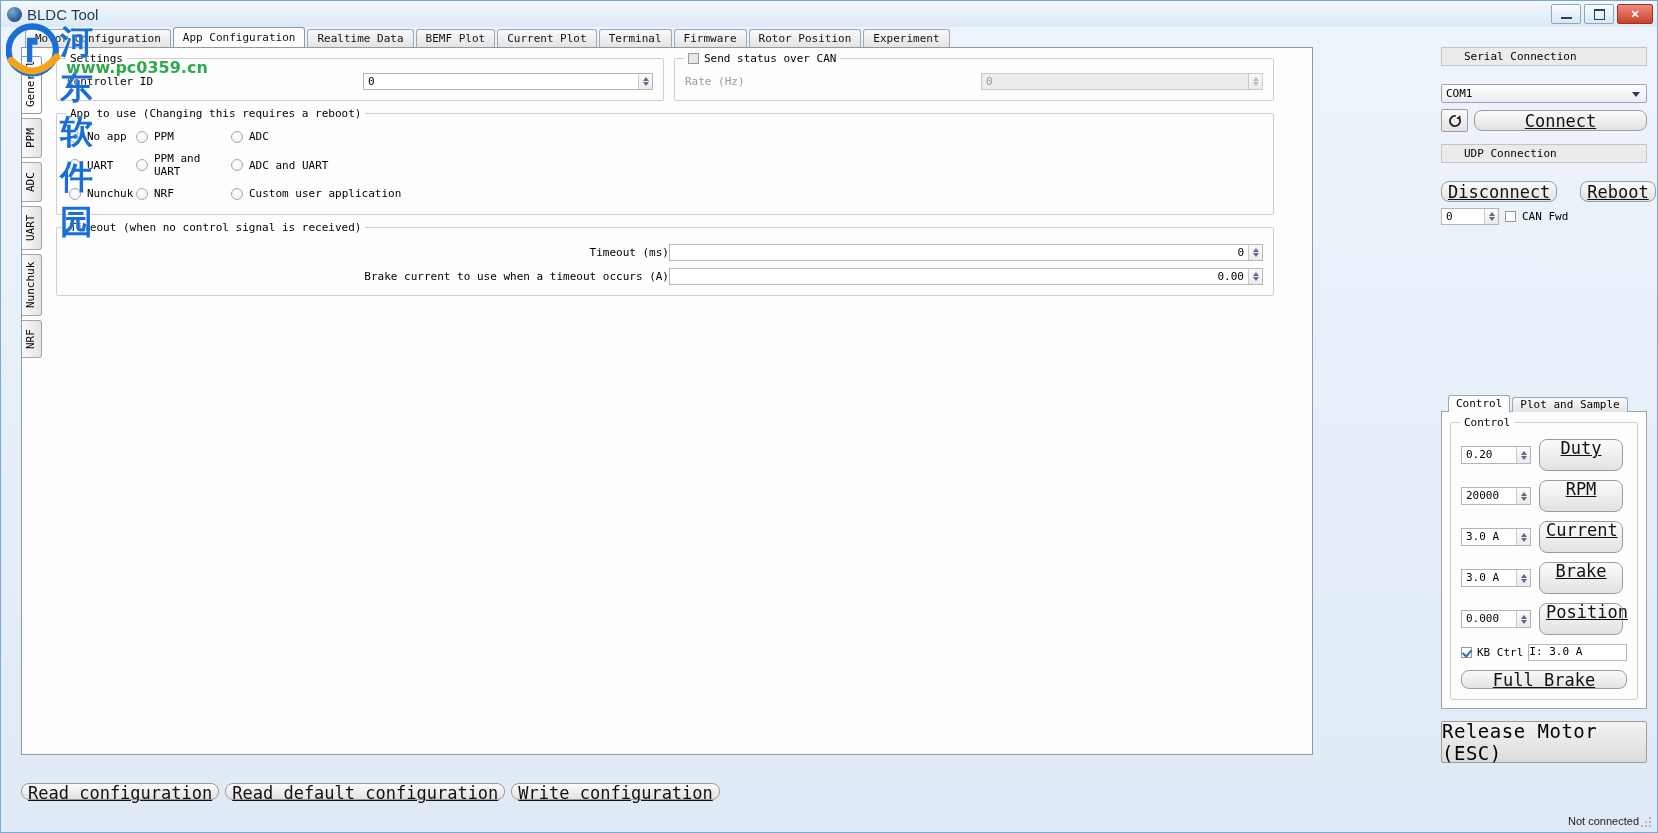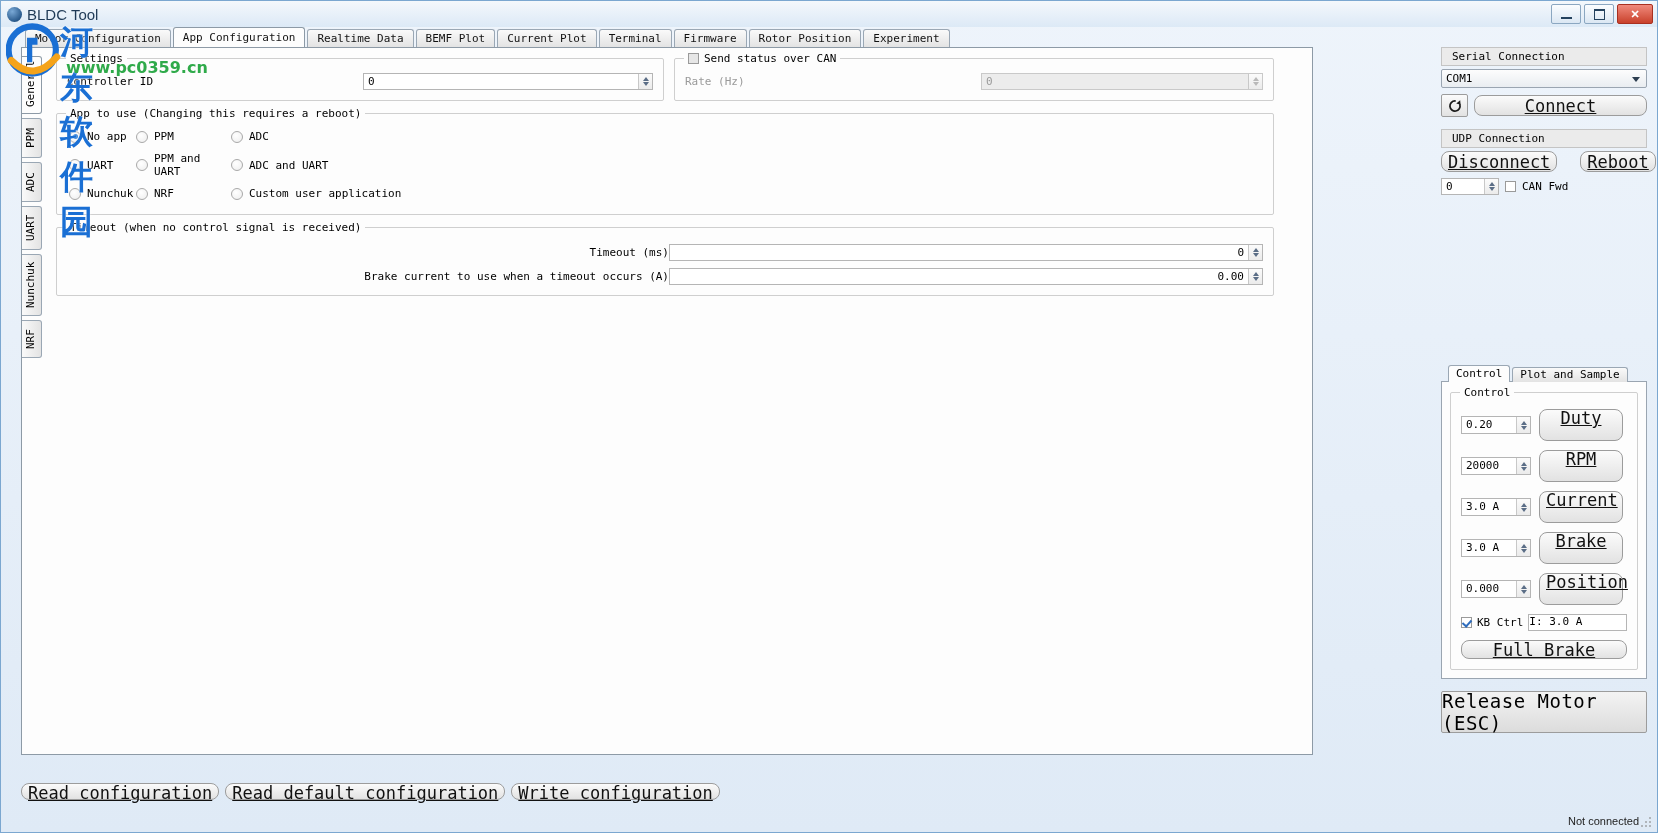--- a/index.html
+++ b/index.html
@@ -166,21 +166,21 @@
     position:absolute;left:20px;bottom:10px;display:flex;gap:6px;
   }
   .bottombtns .btn{height:17px;line-height:15px;}
   
   .rightpane{
     position:absolute;right:10px;top:0;width:206px;
     display:flex;flex-direction:column;
   }
   .sec-header{
     border:1px solid #c4c4c4;background:#ebebeb;
-    font-size:11px;padding:2px 10px;margin-bottom:3px;box-sizing:border-box;
+    font-size:11px;padding:2px 22px;margin-bottom:18px;box-sizing:border-box;
   }
   .combo{
     height:19px;border:1px solid #9aa5b1;border-radius:2px;
     background:linear-gradient(#fdfdfd,#e9edf1);
     display:flex;align-items:center;padding:0 4px;box-sizing:border-box;
     font-size:11px;position:relative;
   }
   .combo .caret{
     position:absolute;right:6px;top:7px;width:0;height:0;
     border-left:4px solid transparent;border-right:4px solid transparent;

